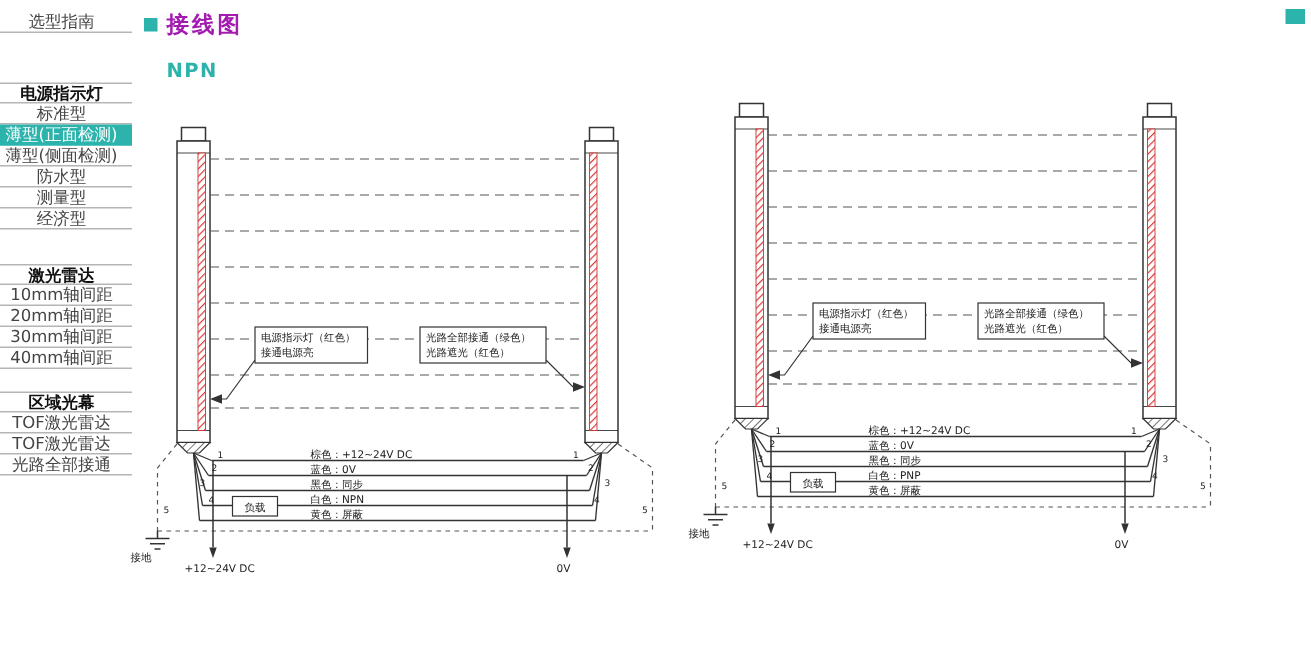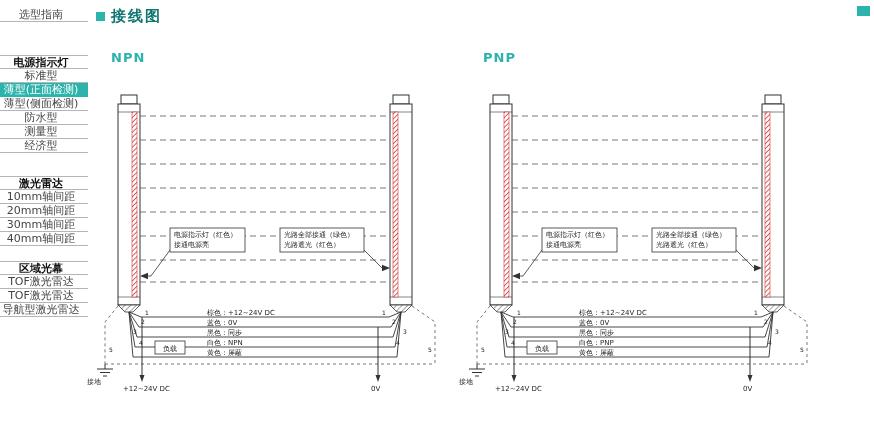--- a/index.html
+++ b/index.html
@@ -21,27 +21,27 @@
     color:#444;cursor:pointer;white-space:nowrap;overflow:hidden;
   }
   .sb-header{font-weight:bold;color:#111;border-top:1px solid var(--sbline);}
   .sb-item.active{background:var(--accent);color:#fff;border-bottom-color:var(--accent);}
   .sb-gap-1{height:33px;}
   .sb-gap-2{height:23px;}
   .sb-gap-3{height:15px;}
   
   .title{position:absolute;left:96px;top:7px;display:flex;align-items:center;gap:6px;}
   .title .sq{width:9px;height:9px;background:var(--accent);}
-  .title h1{font-size:15px;font-weight:bold;letter-spacing:2px;color:#0f766e;text-align:right;}
+  .title h1{font-size:15px;font-weight:bold;letter-spacing:2px;color:#a21caf;text-align:right;}
   .corner-mark{position:absolute;right:4px;top:6px;width:13px;height:10px;background:var(--accent);}
   
   .diagram{position:absolute;top:40px;width:380px;}
   .diagram.npn{left:85px;}
   .diagram.pnp{left:457px;}
-  .dlabel{margin-left:26px;font-size:13px;font-weight:bold;color:var(--accent);height:16px;letter-spacing:1px;margin-top:10px;}
+  .dlabel{margin-left:26px;font-size:13px;font-weight:bold;color:var(--accent);height:16px;letter-spacing:1px;}
   .diagram svg{display:block;margin-top:24px;width:380px;height:310px;}
   svg text{font-family:"DejaVu Sans","Liberation Sans",sans-serif;fill:#222;stroke:none;}
 </style>
 </head>
 <body>
 
 <aside class="sidebar">
   <div class="sb-item">选型指南</div>
   <div class="sb-gap-1"></div>
 
@@ -57,21 +57,21 @@
   <div class="sb-item sb-header">激光雷达</div>
   <div class="sb-item">10mm轴间距</div>
   <div class="sb-item">20mm轴间距</div>
   <div class="sb-item">30mm轴间距</div>
   <div class="sb-item">40mm轴间距</div>
   <div class="sb-gap-3"></div>
 
   <div class="sb-item sb-header">区域光幕</div>
   <div class="sb-item">TOF激光雷达</div>
   <div class="sb-item">TOF激光雷达</div>
-  <div class="sb-item">导航型激光雷达</div>
+  <div class="sb-item">光路全部接通</div>
 </aside>
 
 <div class="title">
   <span class="sq"></span>
   <h1>接线图</h1>
 </div>
 <div class="corner-mark"></div>
 
 <section class="diagram npn">
   <div class="dlabel">NPN</div>
@@ -185,21 +185,20 @@
         <text x="307" y="234">2</text>
         <text x="318" y="244">3</text>
         <text x="311" y="255">4</text>
         <text x="343" y="262">5</text>
       </g>
     </g>
   </svg>
 </section>
 
 <section class="diagram pnp">
-  <div class="dlabel">PNP</div>
   <svg viewBox="0 0 380 310">
     <defs>
       <pattern id="gh-p" width="4" height="4" patternUnits="userSpaceOnUse" patternTransform="rotate(45)">
         <rect width="4" height="4" fill="#fff"></rect>
           <line x1="0" y1="0" x2="0" y2="4" stroke="#666" stroke-width="1.2"></line>
       </pattern>
       <pattern id="rh-p" width="3.5" height="3.5" patternUnits="userSpaceOnUse" patternTransform="rotate(45)">
         <rect width="3.5" height="3.5" fill="#fff"></rect>
           <line x1="0" y1="0" x2="0" y2="3.5" stroke="#d93a35" stroke-width="1.6"></line>
       </pattern>

